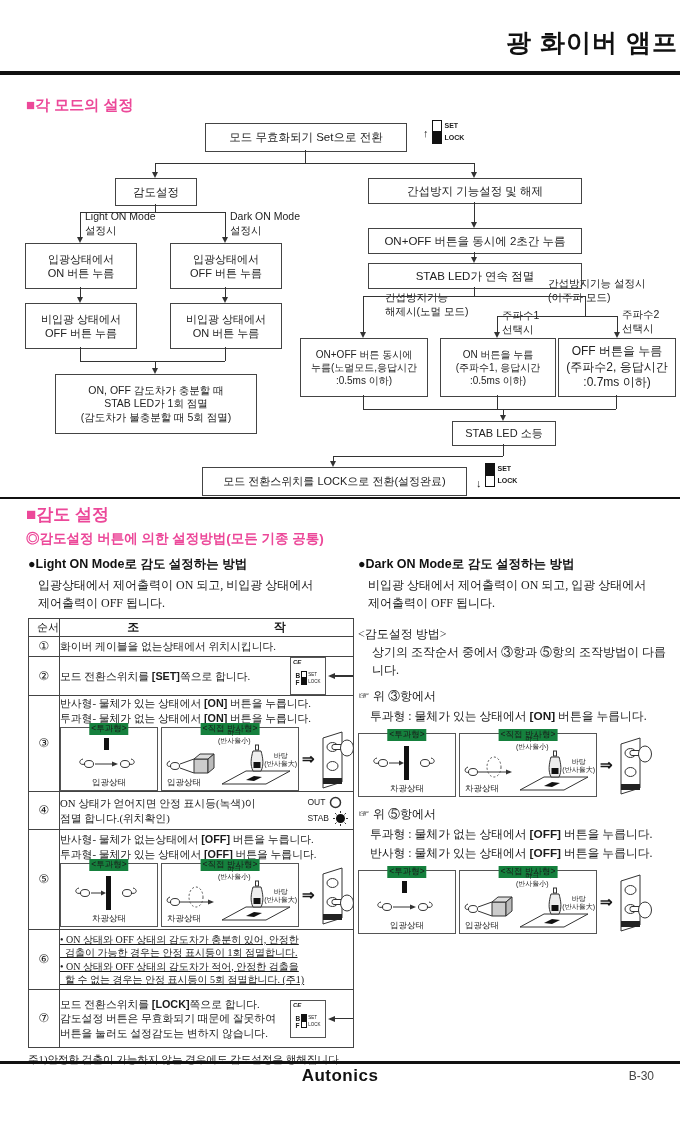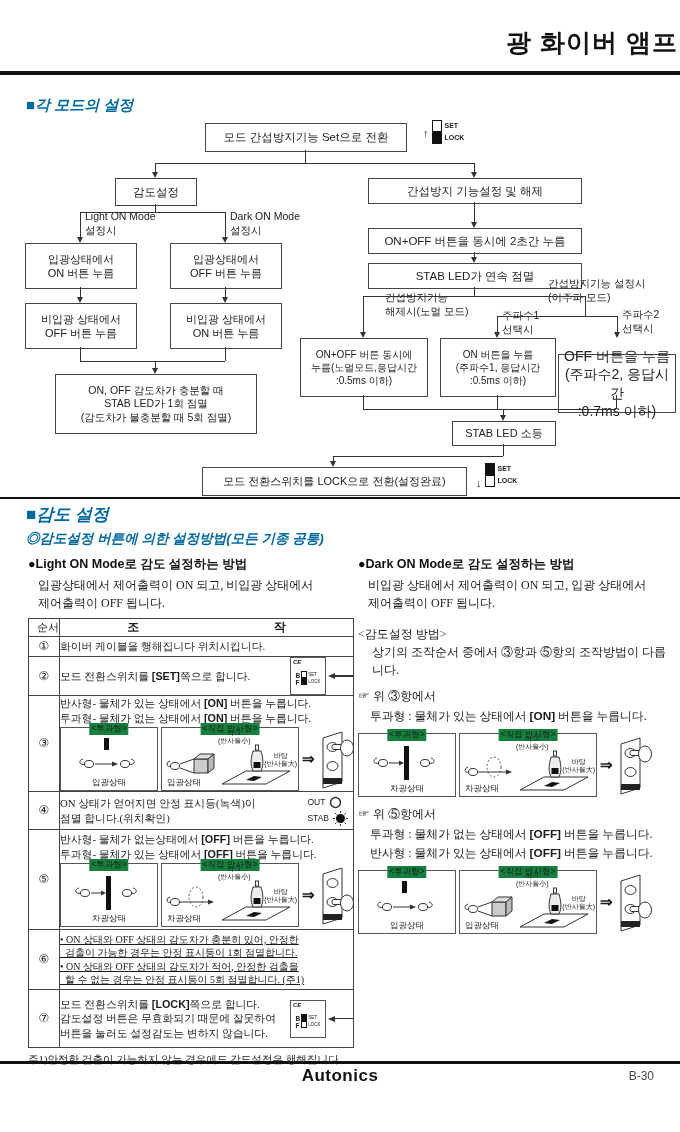--- a/index.html
+++ b/index.html
@@ -2,21 +2,21 @@
 <html><head>
 <meta charset="utf-8">
 <style>
   html,body{margin:0;padding:0;background:#fff;}
   #page{position:relative;width:680px;height:1132px;background:#fff;overflow:hidden;
         font-family:"Liberation Serif",serif;color:#1a1a1a;}
   
   .doc-title{position:absolute;top:26px;right:2px;font:bold 25px "Liberation Sans",sans-serif;
              letter-spacing:1px;color:#111;}
   .rule{position:absolute;left:0;width:680px;background:#111;}
-  .sec-head{position:absolute;font-family:"Liberation Sans",sans-serif;font-weight:bold;color:#0369a1;font-style:italic;}
+  .sec-head{position:absolute;font-family:"Liberation Sans",sans-serif;font-weight:bold;color:#ec4899;}
   
   .box{position:absolute;border:1px solid #444;background:#fff;display:flex;align-items:center;
        justify-content:center;text-align:center;white-space:pre-line;
        font-family:"Liberation Sans",sans-serif;color:#222;line-height:1.3;}
   .fl-label{position:absolute;white-space:pre-line;font:10.5px "Liberation Sans",sans-serif;
             color:#222;line-height:1.3;}
   .vl{position:absolute;width:1px;background:#333;}
   .hl{position:absolute;height:1px;background:#333;}
   .arr{position:absolute;width:0;height:0;border-left:3.5px solid transparent;
        border-right:3.5px solid transparent;border-top:6px solid #333;}
@@ -89,21 +89,21 @@
 </head>
 <body>
 
 <div id="page">
 
   <div class="doc-title">광 화이버 앰프</div>
   <div class="rule" style="top:71px;height:4px;"></div>
   <div class="sec-head" style="left:26px;top:96px;font-size:15px;">■각 모드의 설정</div>
 
   <div>
-    <div class="box" style="left:205px;top:123px;width:200px;height:27px;font-size:11.5px;">모드 간섭방지기능 Set으로 전환</div>
+    <div class="box" style="left:205px;top:123px;width:200px;height:27px;font-size:11.5px;">모드 무효화되기 Set으로 전환</div>
 
     <div class="sw" style="left:423px;top:120px;">
       <span class="sw-arrow">↑</span>
       <div class="sw-knob">
           <div class="k k-w"></div>
           <div class="k k-b"></div>
         </div>
       <div class="sw-labels">
           <span>SET</span>
           <span>LOCK</span>
@@ -141,21 +141,21 @@
 선택시</div>
     <div class="fl-label" style="left:622px;top:308px;">주파수2
 선택시</div>
 
     <div class="box" style="left:300px;top:338px;width:126px;height:57px;font-size:10px;">ON+OFF 버튼 동시에
 누름(노멀모드,응답시간
 :0.5ms 이하)</div>
     <div class="box" style="left:440px;top:338px;width:114px;height:57px;font-size:10px;">ON 버튼을 누름
 (주파수1, 응답시간
 :0.5ms 이하)</div>
-    <div class="box" style="left:558px;top:354px;width:116px;height:57px;font-size:14px;">OFF 버튼을 누름
+    <div class="box" style="left:558px;top:338px;width:116px;height:57px;font-size:12px;">OFF 버튼을 누름
 (주파수2, 응답시간
 :0.7ms 이하)</div>
 
     <div class="box" style="left:452px;top:421px;width:102px;height:23px;font-size:11px;">STAB LED 소등</div>
     <div class="box" style="left:202px;top:467px;width:263px;height:27px;font-size:11px;">모드 전환스위치를 LOCK으로 전환(설정완료)</div>
 
     <div class="sw" style="left:476px;top:463px;">
       <span class="sw-arrow" style="margin-top:14px;">↓</span>
       <div class="sw-knob">
           <div class="k k-b"></div>
@@ -229,21 +229,21 @@
         <th class="c-step">순서</th>
         <th>
               <div class="op-head">
                 <span>조</span>
                 <span>작</span>
               </div>
             </th>
       </tr>
       <tr style="height:20px;">
         <td class="num">①</td>
-        <td class="opc">화이버 케이블을 행해집니다 위치시킵니다.</td>
+        <td class="opc">화이버 케이블을 없는상태에서 위치시킵니다.</td>
       </tr>
       <tr style="height:36px;">
         <td class="num">②</td>
         <td class="opc">
               <div class="cellflex">
           <span><span>모드 전환스위치를 </span><span class="bb">[SET]</span><span>쪽으로 합니다.</span></span>
           <span style="display:flex;align-items:center;">
             <span class="dev">
               <span class="dev-ce">CE</span>
               <span class="dev-bf">

